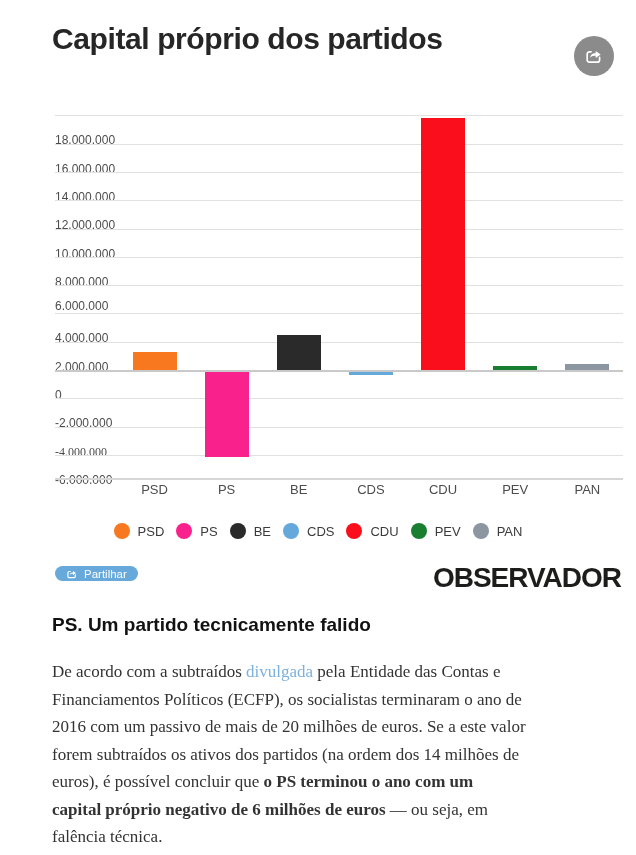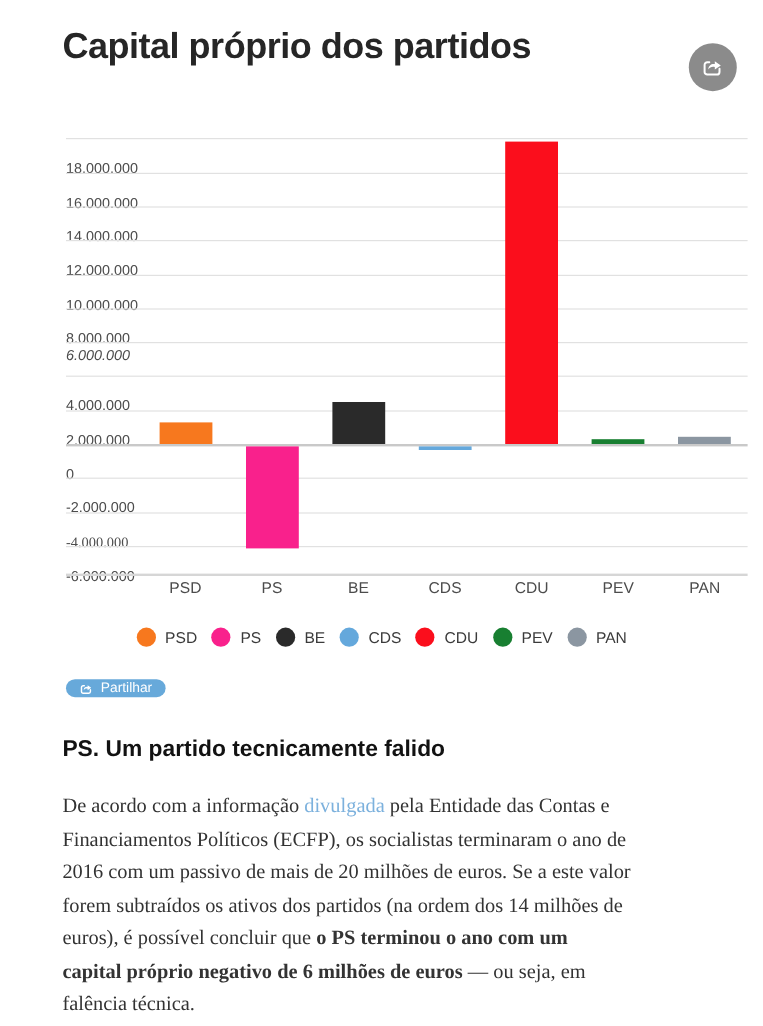--- a/index.html
+++ b/index.html
@@ -66,21 +66,21 @@
       <div class="ytick" style="top: 32.6px;">16.000.000</div>
       <div class="gridline" style="top: 76.9px;"></div>
       <div class="ytick" style="top: 60.9px;">14.000.000</div>
       <div class="gridline" style="top: 105.2px;"></div>
       <div class="ytick" style="top: 89.2px;">12.000.000</div>
       <div class="gridline" style="top: 133.5px;"></div>
       <div class="ytick" style="top: 117.5px;">10.000.000</div>
       <div class="gridline" style="top: 161.8px;"></div>
       <div class="ytick" style="top: 145.8px;">8.000.000</div>
       <div class="gridline" style="top: 190.1px;"></div>
-      <div class="ytick" style="top: 160px; font-style: italic;">6.000.000</div>
+      <div class="ytick" style="top: 170px;">6.000.000</div>
       <div class="gridline" style="top: 218.4px;"></div>
       <div class="ytick" style="top: 202.4px;">4.000.000</div>
       <div class="gridline" style="top: 246.7px;"></div>
       <div class="ytick" style="top: 230.7px;">2.000.000</div>
       <div class="gridline zero" style="top: 275px;"></div>
       <div class="ytick" style="top: 259px;">0</div>
       <div class="gridline" style="top: 303.3px;"></div>
       <div class="ytick" style="top: 287.3px;">-2.000.000</div>
       <div class="gridline" style="top: 331.6px;"></div>
       <div class="ytick" style="top: 315.6px; font-family: Liberation Serif, serif;">-4.000.000</div>
@@ -135,24 +135,25 @@
     </div>
 
   <button class="share-pill">
     <svg width="12" height="12" viewBox="0 0 24 24">
       <path d="M8.5 7H6.5A2.7 2.7 0 0 0 3.8 9.7v7A2.7 2.7 0 0 0 6.5 19.4h9.5a2.7 2.7 0 0 0 2.7-2.7V13.6" fill="none" stroke="#fff" stroke-width="2.4" stroke-linecap="round"></path>
       <path d="M7.5 14.2c.2-4 3.3-5.9 6.5-5.3V6l6 4.2-6 4.2v-2.6c-2.7-.7-5 .2-6.5 2.4z" fill="#fff"></path>
     </svg>
     <span>Partilhar</span>
   </button>
 
+  <div class="brand">OBSERVADOR</div>
 
   <h2 class="article-heading">PS. Um partido tecnicamente falido</h2>
 
-  <p class="article-paragraph" id="paragraph"><span class="plain">De acordo com a informação </span><a class="link" href="#">divulgada</a><span class="plain"> pela Entidade das Contas e
+  <p class="article-paragraph" id="paragraph"><span class="plain">De acordo com a subtraídos </span><a class="link" href="#">divulgada</a><span class="plain"> pela Entidade das Contas e
 Financiamentos Políticos (ECFP), os socialistas terminaram o ano de
 2016 com um passivo de mais de 20 milhões de euros. Se a este valor
 forem subtraídos os ativos dos partidos (na ordem dos 14 milhões de
 euros), é possível concluir que </span><span class="bold">o PS terminou o ano com um
 capital próprio negativo de 6 milhões de euros</span><span class="plain"> — ou seja, em
 falência técnica.</span></p>
 
 </div>
 
 </body></html>

